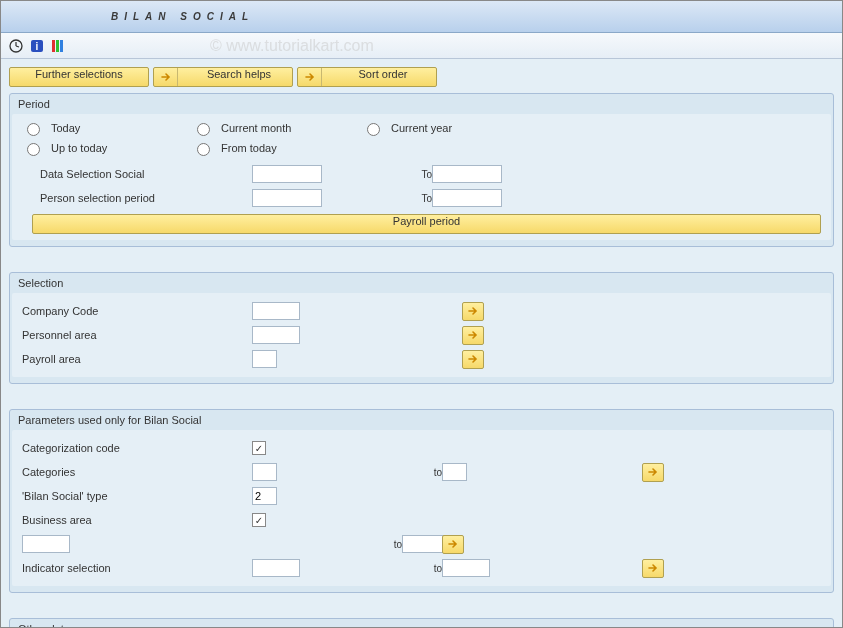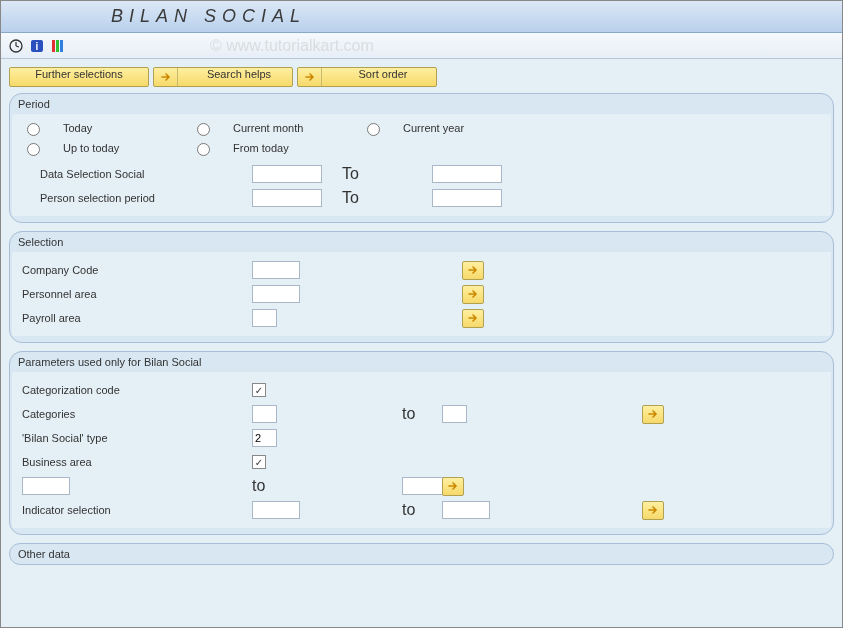--- a/index.html
+++ b/index.html
@@ -17,23 +17,23 @@
   .title-bar {
     background: linear-gradient(#dce8f6, #b8d0ec);
     border-bottom: 1px solid #8aa8c8;
     height: 32px;
     display: flex;
     align-items: center;
     padding-left: 110px;
   }
   .title-text {
     font-style: italic;
-    font-weight: normal;
+    font-weight: bold;
     letter-spacing: 6px;
-    font-size: 18px;
+    font-size: 10px;
     color: #3a3a3a;
   }
   .toolbar {
     background: linear-gradient(#f6f9fc, #e6eef6);
     border-bottom: 1px solid #b8c6d8;
     height: 26px;
     display: flex;
     align-items: center;
     padding: 0 6px;
     gap: 3px;
@@ -94,22 +94,22 @@
     width: 22px;
     height: 19px;
     display: flex;
     align-items: center;
     justify-content: center;
     cursor: pointer;
   }
   .panel {
     border: 1px solid #a8bed8;
     background: #d8e7f1;
-    border-radius: 13px;
-    margin-bottom: 8px;
+    border-radius: 3px;
+    margin-bottom: 25px;
     padding: 2px 0 6px 0;
   }
   .panel-title {
     font-size: 11px;
     padding: 2px 8px 4px 8px;
     color: #333;
   }
   .panel-body {
     background: #e5eff6;
     margin: 0 2px;
@@ -118,21 +118,21 @@
   }
   .radio-grid {
     display: grid;
     grid-template-columns: 170px 170px 200px;
     row-gap: 4px;
     margin-bottom: 6px;
   }
   .radio-item {
     display: flex;
     align-items: center;
-    gap: 20px;
+    gap: 8px;
   }
   .field-row {
     display: grid;
     grid-template-columns: 230px 90px 90px 90px 170px 40px;
     align-items: center;
     height: 24px;
   }
   .field-row.indent { padding-left: 18px; grid-template-columns: 212px 90px 90px 90px 170px 40px;}
   .lbl-cell { font-size: 11px; }
   input.txt {
@@ -149,21 +149,21 @@
     width: 14px; height: 14px;
     border: 1px solid #888;
     background: #fff;
     display: inline-flex;
     align-items: center;
     justify-content: center;
     font-size: 10px;
     color: #333;
   }
   .chk.checked::after { content:"✓"; }
-  .to-lbl { padding-left: 0px; font-size: 16px;}
+  .to-lbl { padding-left: 0px; font-size: 10px; text-align: right;}
   .sel-row {
     display: grid;
     grid-template-columns: 230px 90px 120px 40px;
     align-items: center;
     height: 24px;
   }
   .param-row {
     display: grid;
     grid-template-columns: 230px 150px 40px 200px 40px;
     align-items: center;
@@ -259,20 +259,25 @@
         <input class="txt w70" style="">
         <div class="to-lbl">To</div>
         <input class="txt w70" style="">
       </div>
       <div class="field-row indent">
         <div class="lbl-cell">Person selection period</div>
         <input class="txt w70" style="">
         <div class="to-lbl">To</div>
         <input class="txt w70" style="">
       </div>
+      <div class="payroll-btn-row">
+        <div class="sap-btn small">
+          <span class="lbl">Payroll period</span>
+        </div>
+      </div>
     </div>
   </div>
 
   <div class="panel">
     <div class="panel-title">Selection</div>
     <div class="panel-body">
       <div class="sel-row">
         <div class="lbl-cell">Company Code</div>
         <input class="txt w50" style="">
         <div></div>

